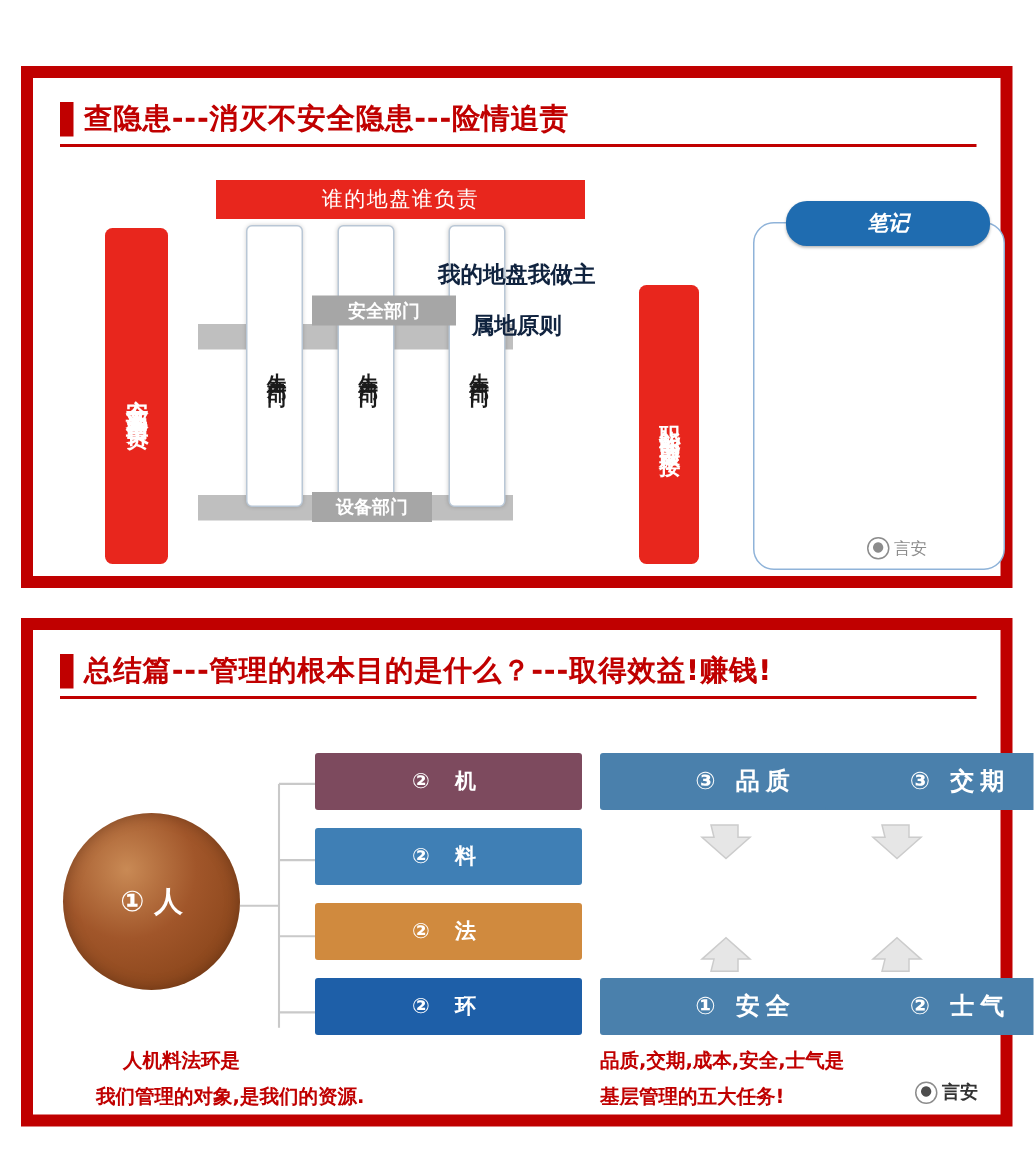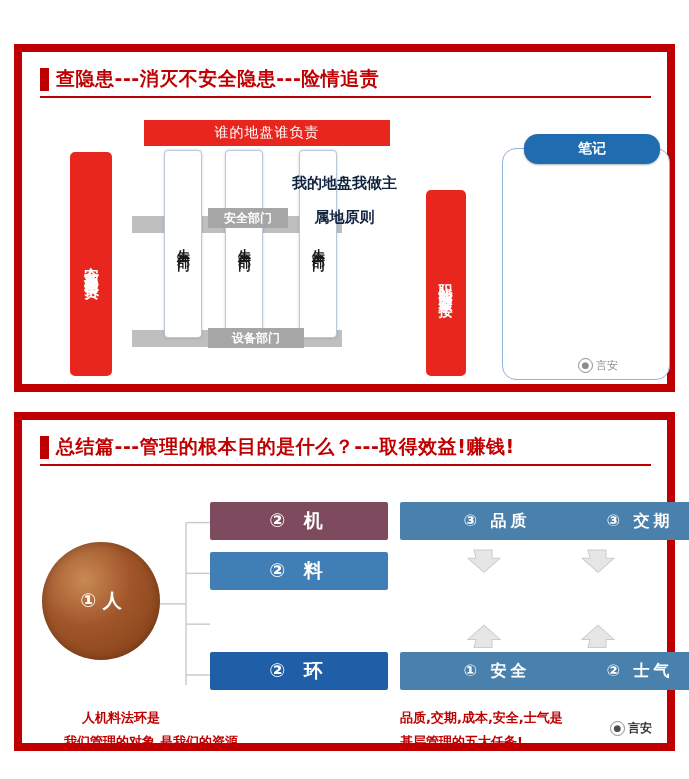--- a/index.html
+++ b/index.html
@@ -146,22 +146,22 @@
     position: absolute;
     height: 20px;
     background: #a6a6a6;
     color: #ffffff;
     font-size: 12px;
     font-weight: bold;
     display: flex;
     align-items: center;
     justify-content: center;
   }
-  .chip-safety { left: 186px; top: 156px; width: 80px; }
-  .chip-equip  { left: 186px; top: 276px; width: 96px; }
+  .chip-safety { left: 186px; top: 145px; width: 96px; }
+  .chip-equip  { left: 186px; top: 276px; width: 80px; }
 
   .col-box {
     position: absolute;
     width: 36px;
     height: 170px;
     top: 106px;
     background: #ffffff;
     border: 1px solid #b9c7d6;
     border-radius: 4px;
     box-shadow: 0 0 3px rgba(0,0,0,0.18);
@@ -198,20 +198,21 @@
     height: 30px;
     background: #1f6cb0;
     border-radius: 14px;
     color: #ffffff;
     font-size: 14px;
     font-weight: bold;
     display: flex;
     align-items: center;
     justify-content: center;
     box-shadow: 0 1px 2px rgba(0,0,0,0.3);
+    font-style: italic;
   }
   .note-line {
     position: absolute;
     left: 0;
     right: 0;
     text-align: center;
     font-size: 15px;
     font-weight: bold;
     color: #10233f;
   }
@@ -235,21 +236,21 @@
     justify-content: center;
     box-shadow: inset 0 0 10px rgba(0,0,0,0.25);
   }
 
   .mid-bar {
     position: absolute;
     left: 188px;
     width: 178px;
     height: 38px;
     color: #ffffff;
-    font-size: 19px;
+    font-size: 14px;
     font-weight: bold;
     display: flex;
     align-items: center;
     justify-content: center;
     letter-spacing: 6px;
     border-radius: 2px;
   }
   .mid-bar.m1 { top: 82px;  background: #7d4a5e; }
   .mid-bar.m2 { top: 132px; background: #3f7fb5; }
   .mid-bar.m3 { top: 182px; background: #d08a3e; }
@@ -291,21 +292,20 @@
     clip-path: polygon(14px 0, calc(100% - 14px) 0, 100% 14px, 100% calc(100% - 14px), calc(100% - 14px) 100%, 14px 100%, 0 calc(100% - 14px), 0 14px);
     box-shadow: 0 1px 3px rgba(0,0,0,0.3);
   }
 
   .foot-text {
     position: absolute;
     font-size: 13px;
     font-weight: bold;
     color: #c00000;
     white-space: nowrap;
-    margin-top: 11px;
   }
   .ft-l1 { left: 60px;  top: 278px; }
   .ft-l2 { left: 42px;  top: 302px; }
   .ft-r1 { left: 378px; top: 278px; }
   .ft-r2 { left: 378px; top: 302px; }
 
   svg.connectors, svg.arrows {
     position: absolute;
     left: 0; top: 0;
     width: 100%;
@@ -413,20 +413,21 @@
           <path d="M164 151 L188 151"></path>
           <path d="M164 201 L188 201"></path>
           <path d="M164 251 L188 251"></path>
         </g>
       </svg>
 
       <div class="circle-person">① 人</div>
 
       <div class="mid-bar m1">② 机</div>
       <div class="mid-bar m2">② 料</div>
+      <div class="mid-bar m3">② 法</div>
       <div class="mid-bar m4">② 环</div>
 
       <div class="right-bar rb-quality">③ 品质</div>
       <div class="right-bar rb-delivery">③ 交期</div>
 
       <svg class="arrows" viewBox="0 0 645 318" preserveAspectRatio="none">
         <g fill="#e6e6e6" stroke="#cccccc" stroke-width="1">
           <polygon points="452,128 470,128 470,136 478,136 462,150 446,136 454,136"></polygon>
           <polygon points="566,128 584,128 584,136 592,136 576,150 560,136 568,136"></polygon>
           <polygon points="452,224 470,224 470,216 478,216 462,202 446,216 454,216"></polygon>

